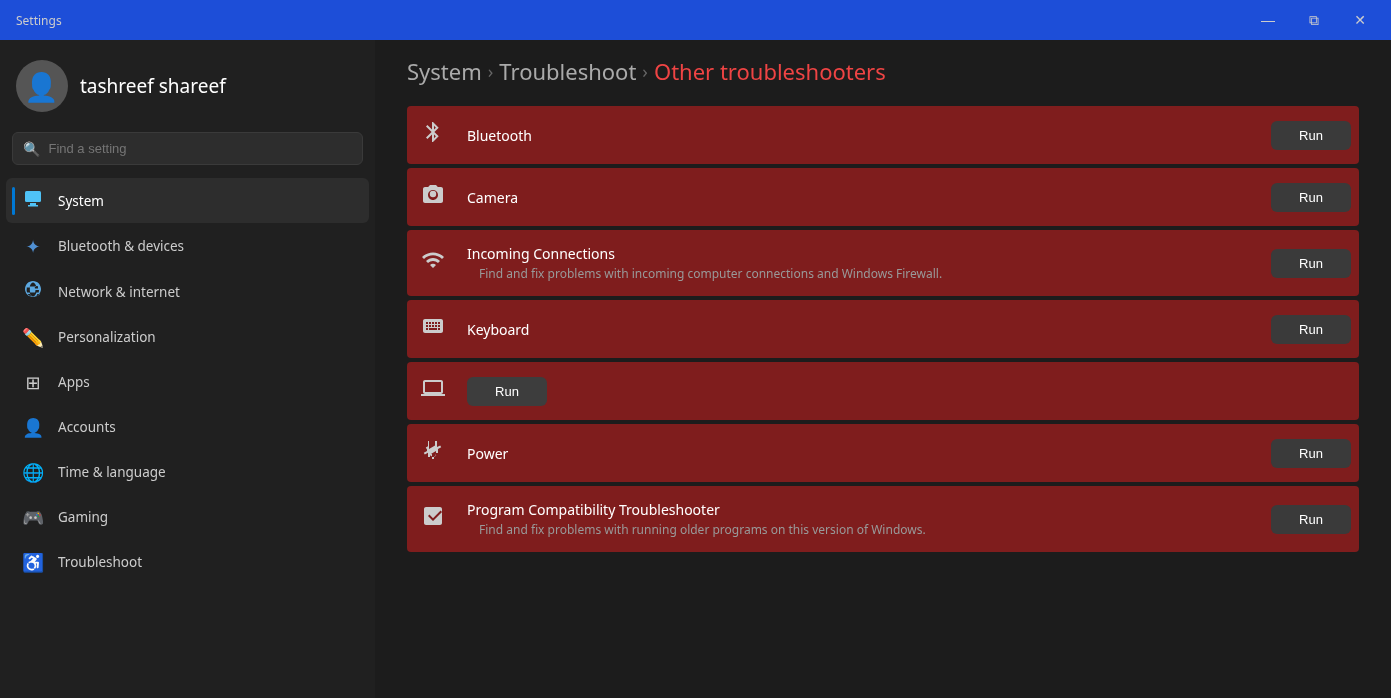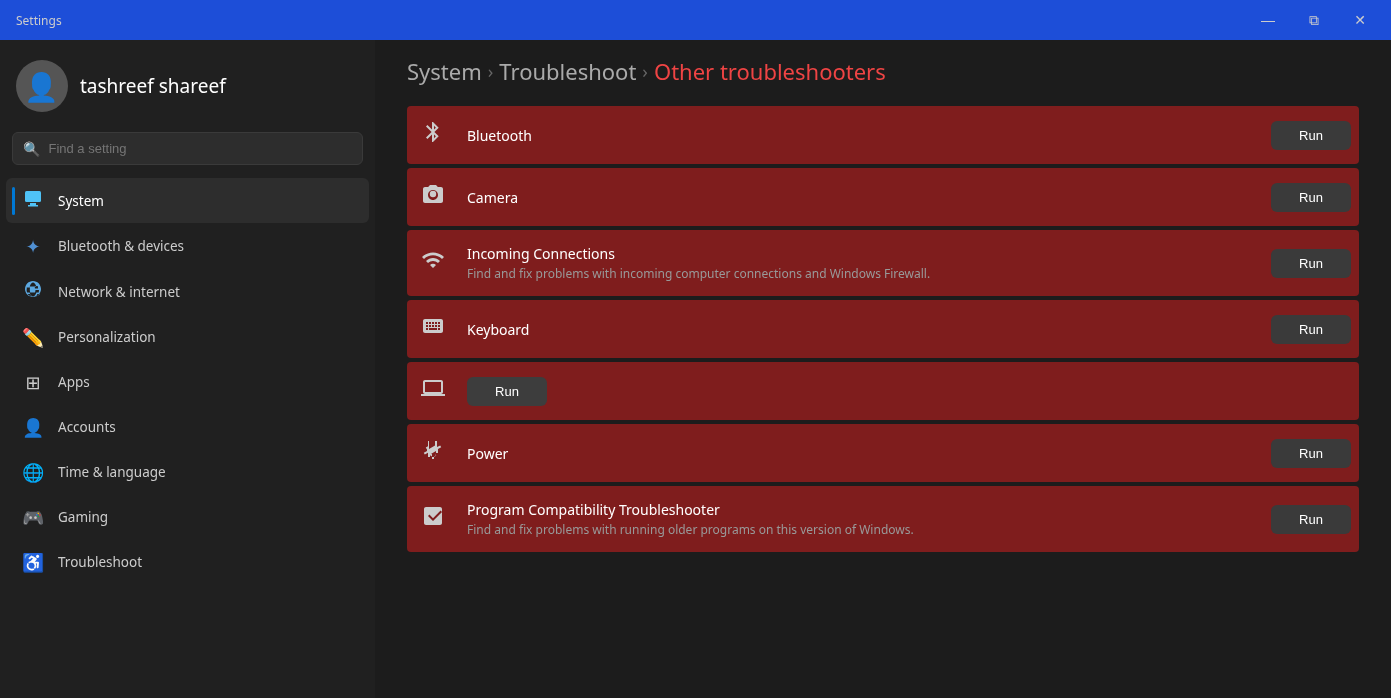--- a/index.html
+++ b/index.html
@@ -209,20 +209,21 @@
     }
     .t-title {
       font-size: 14px;
       color: #ffffff;
       font-weight: 400;
     }
     .t-desc {
       font-size: 12px;
       color: #999;
       margin-top: 2px;
+      margin-left: 12px;
     }
     .run-btn {
       background: #3a3a3a;
       border: none;
       color: #ffffff;
       padding: 7px 24px;
       border-radius: 6px;
       cursor: pointer;
       font-size: 13px;
       font-family: Liberation Sans, sans-serif;

